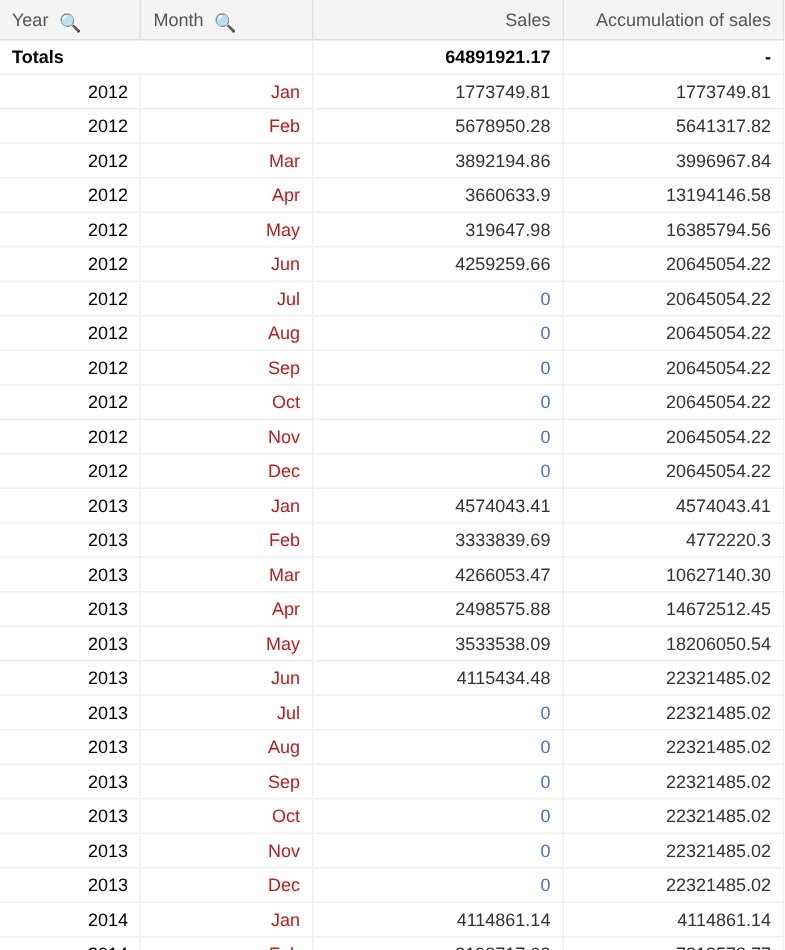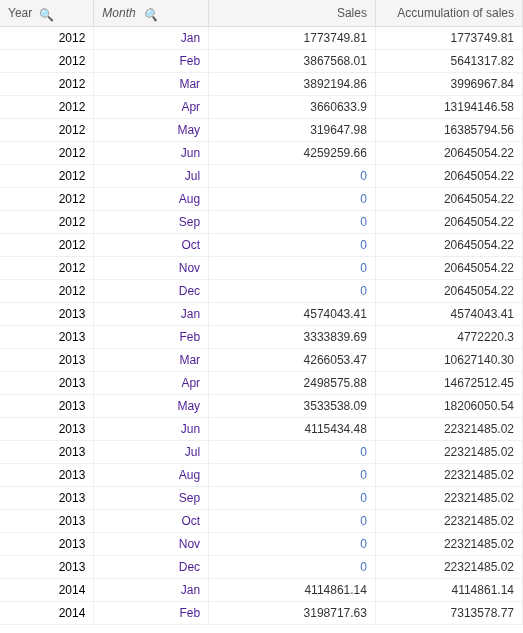--- a/index.html
+++ b/index.html
@@ -30,21 +30,21 @@
       color: #555;
       font-weight: normal;
       border-right: 1px solid #e0e0e0;
       position: relative;
     }
     thead th:nth-child(3),
     thead th:nth-child(4) {
       text-align: right;
     }
     .col-year { width: 90px; }
-    .col-month { width: 110px; font-style: italic; }
+    .col-month { width: 110px; }
     .col-sales { width: 160px; }
     .col-accum { width: 141px; }
 
     .search-icon {
       display: inline-block;
       width: 12px;
       height: 12px;
       margin-left: 4px;
       vertical-align: middle;
       color: #aaa;
@@ -52,21 +52,21 @@
 
     tbody tr {
       border-bottom: 1px solid #efefef;
     }
     tbody td {
       padding: 4px 8px;
       border-right: 1px solid #efefef;
       white-space: nowrap;
     }
     td.year-col { color: #000000; text-align: right; }
-    td.month-col { color: #4c1d95; text-align: right; }
+    td.month-col { color: #b91c1c; text-align: right; }
     td.sales-col { text-align: right; color: #333; }
     td.accum-col { text-align: right; color: #333; }
     tr.totals-row td {
       font-weight: bold;
       background: #fff;
       color: #000;
     }
     tr.totals-row td.totals-label {
       text-align: left;
       font-weight: bold;
@@ -96,30 +96,35 @@
         </th>
         <th class="col-sales">
           <span>Sales</span>
         </th>
         <th class="col-accum">
           <span>Accumulation of sales</span>
         </th>
       </tr>
     </thead>
     <tbody id="table-body">
+      <tr class="totals-row">
+        <td class="totals-label" colspan="2">Totals</td>
+        <td class="sales-col" style="font-weight:bold;">64891921.17</td>
+        <td class="accum-col" style="font-weight:bold;">-</td>
+      </tr>
     <tr>
       <td class="year-col">2012</td>
       <td class="month-col">Jan</td>
       <td class="sales-col">1773749.81</td>
       <td class="accum-col">1773749.81</td>
     </tr>
         <tr>
       <td class="year-col">2012</td>
       <td class="month-col">Feb</td>
-      <td class="sales-col">3867568.01</td>
+      <td class="sales-col">5678950.28</td>
       <td class="accum-col">5641317.82</td>
     </tr>
         <tr>
       <td class="year-col">2012</td>
       <td class="month-col">Mar</td>
       <td class="sales-col">3892194.86</td>
       <td class="accum-col">3996967.84</td>
     </tr>
         <tr>
       <td class="year-col">2012</td>

